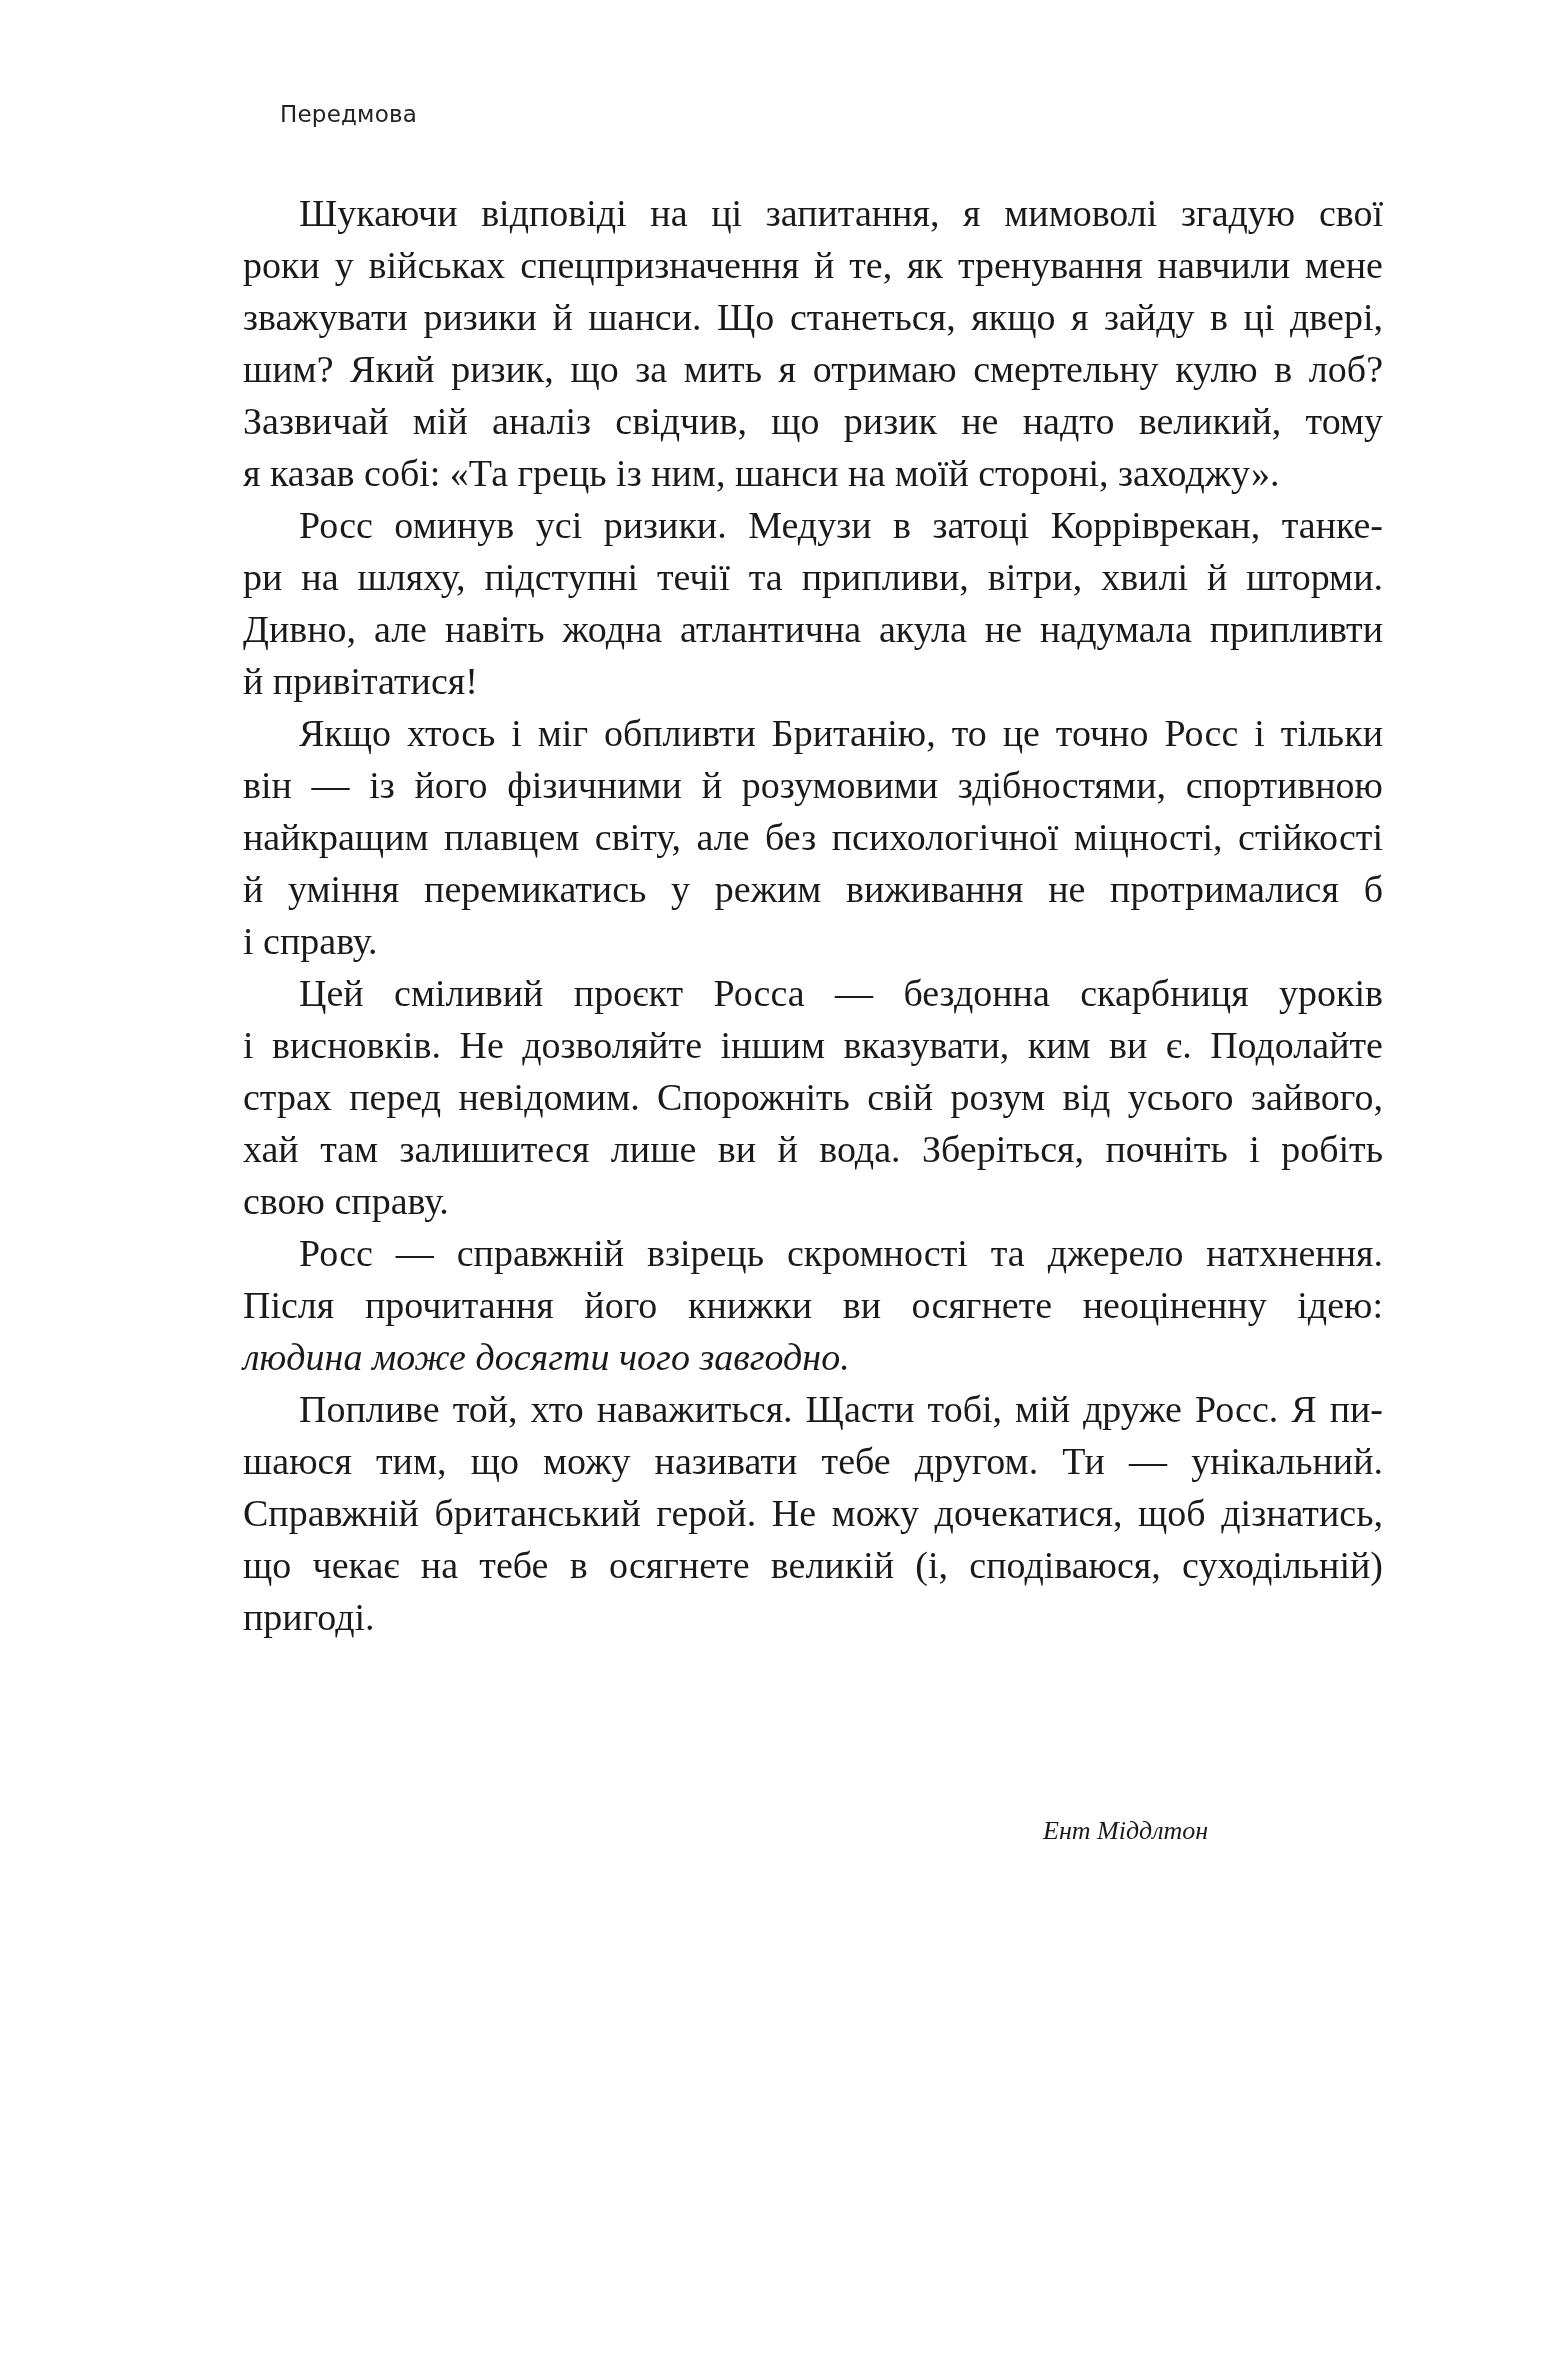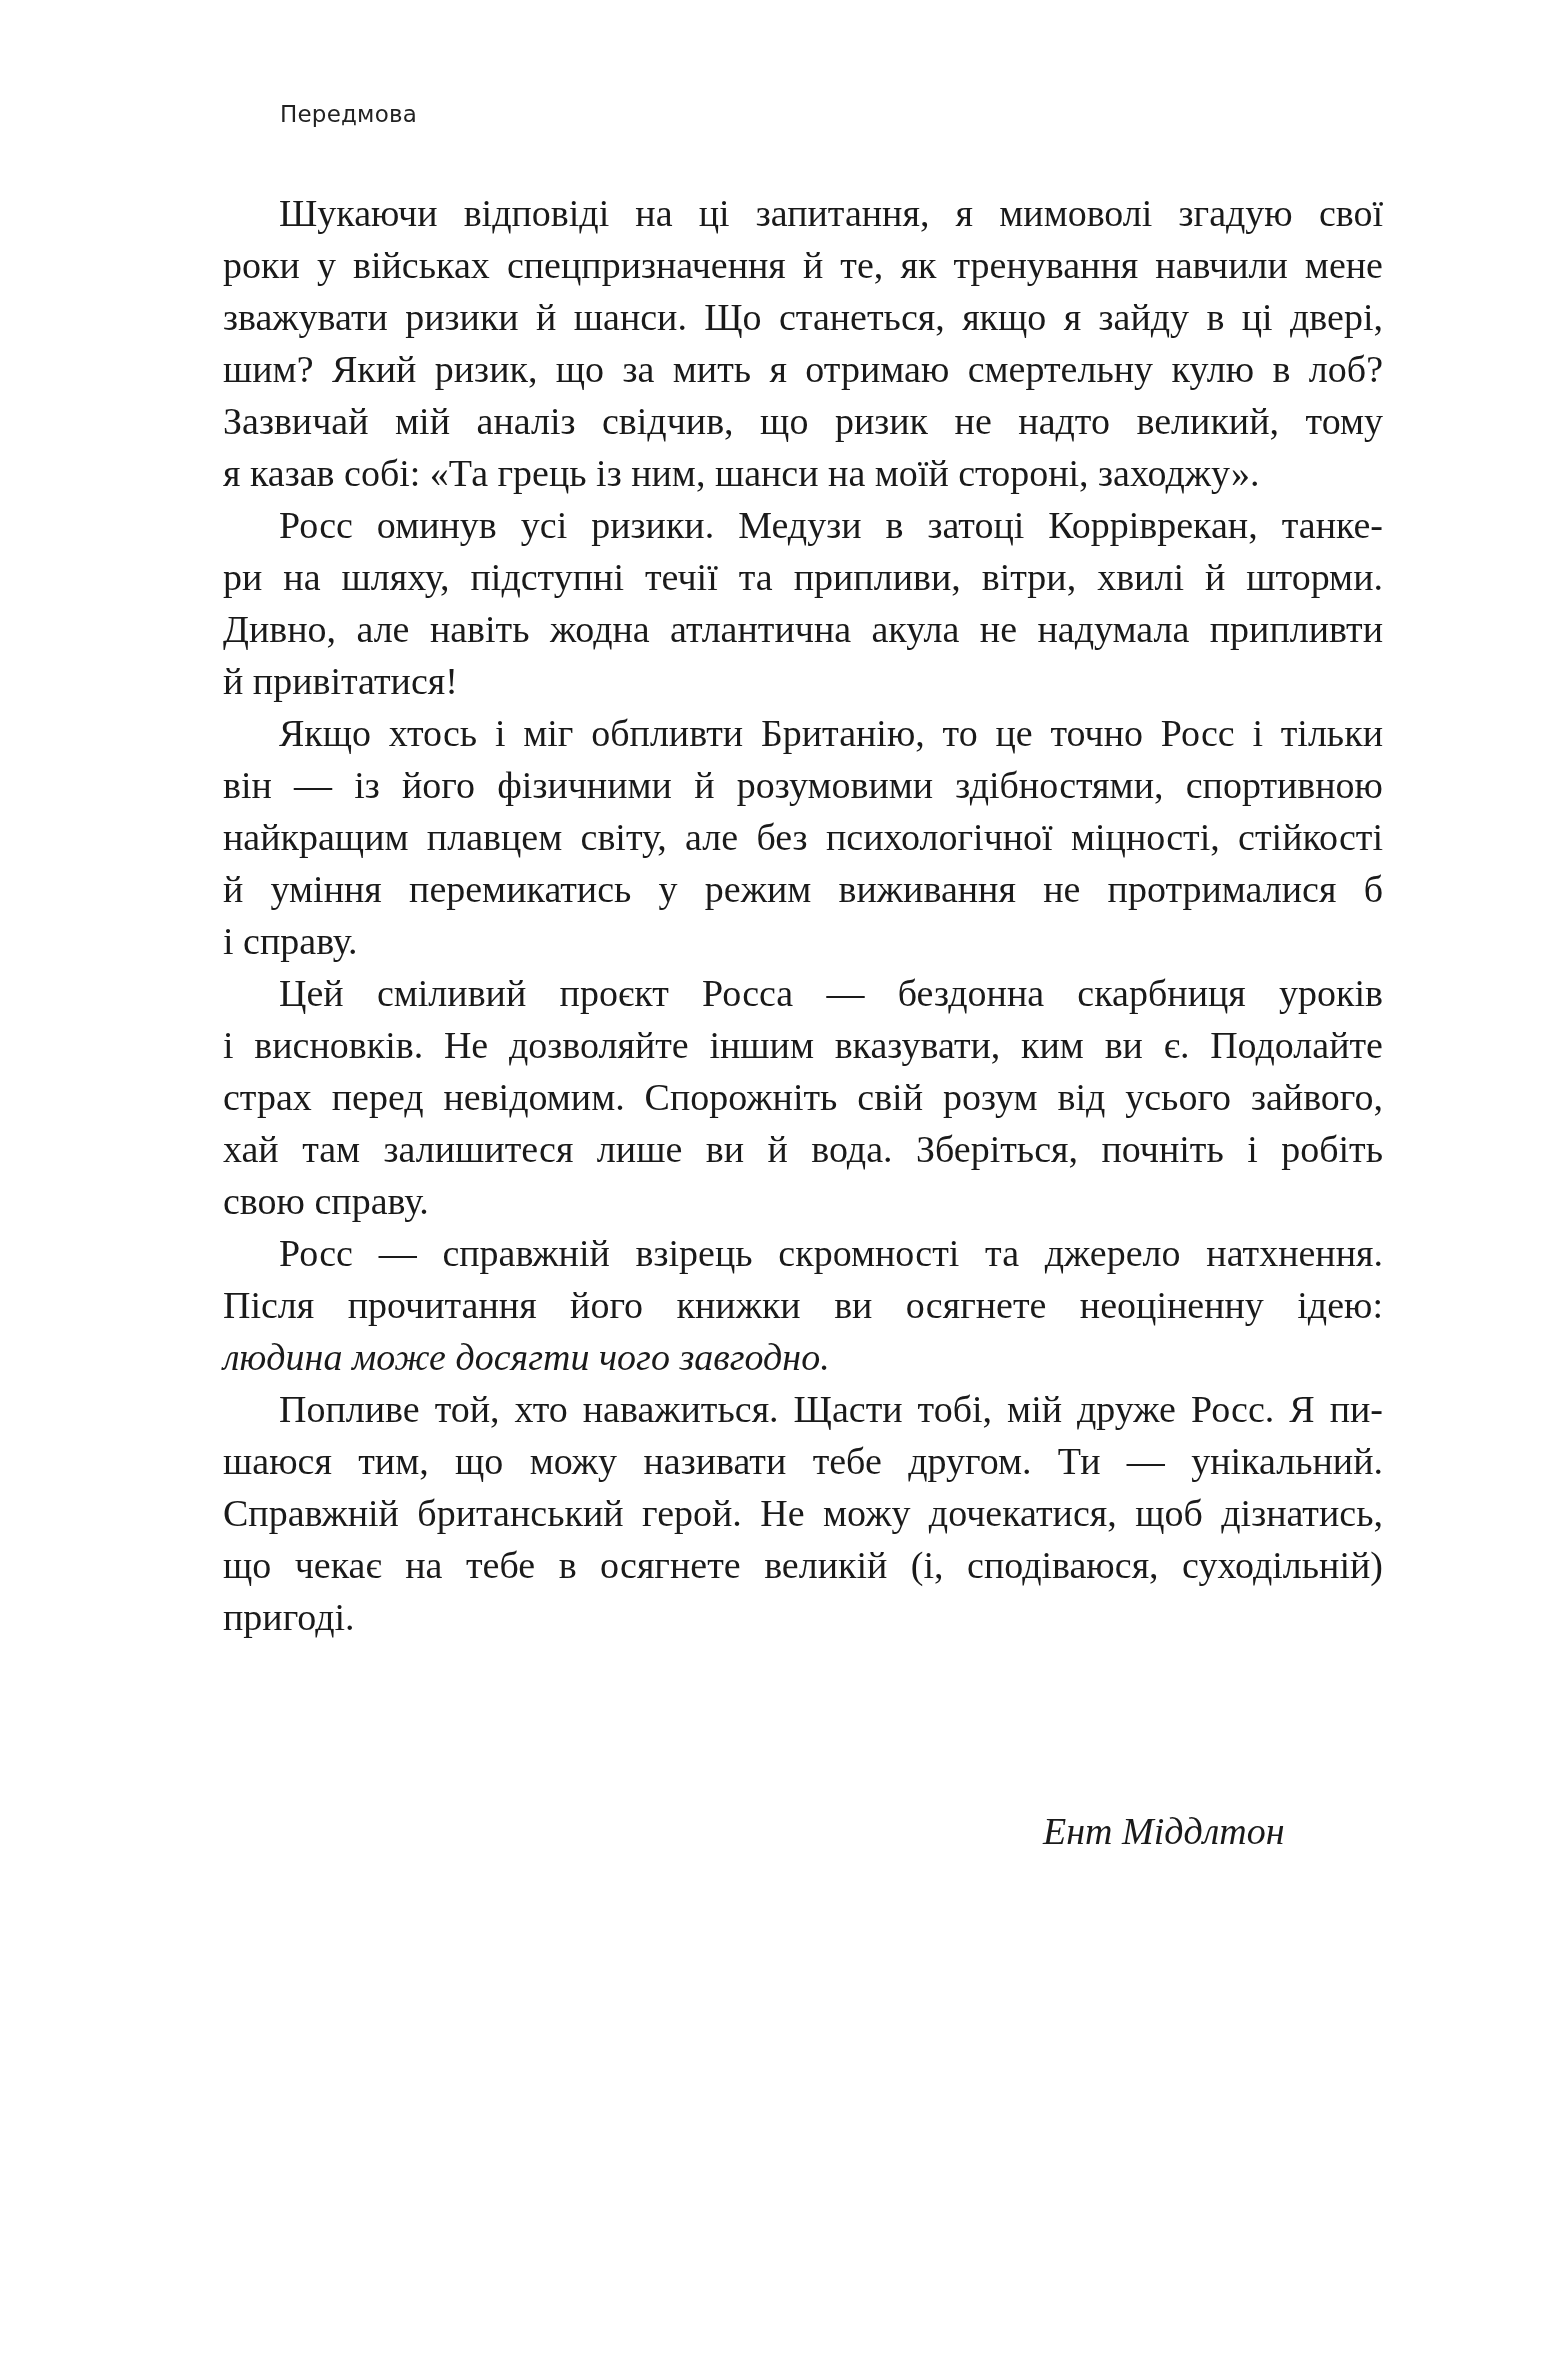--- a/index.html
+++ b/index.html
@@ -34,37 +34,38 @@
       line-height: 52px;
       color: #1a1a1a;
     }
     .line {
       display: block;
       height: 52px;
       white-space: nowrap;
       text-align: justify;
       text-align-last: justify;
       overflow: visible;
+      margin-left: 20px;
     }
     .line.indent {
       padding-left: 56px;
     }
     .line.last {
       text-align-last: left;
     }
     .line.italic {
       font-style: italic;
     }
     .signature {
       position: absolute;
       left: 1043px;
       top: 1805px;
       font-family: "Liberation Serif", "DejaVu Serif", serif;
       font-style: italic;
-      font-size: 38px;
+      font-size: 26px;
       line-height: 52px;
       color: #1a1a1a;
     }
   </style>
 </head>
 <body>
 
 <div>
 
   <div class="running-head">Передмова</div>

